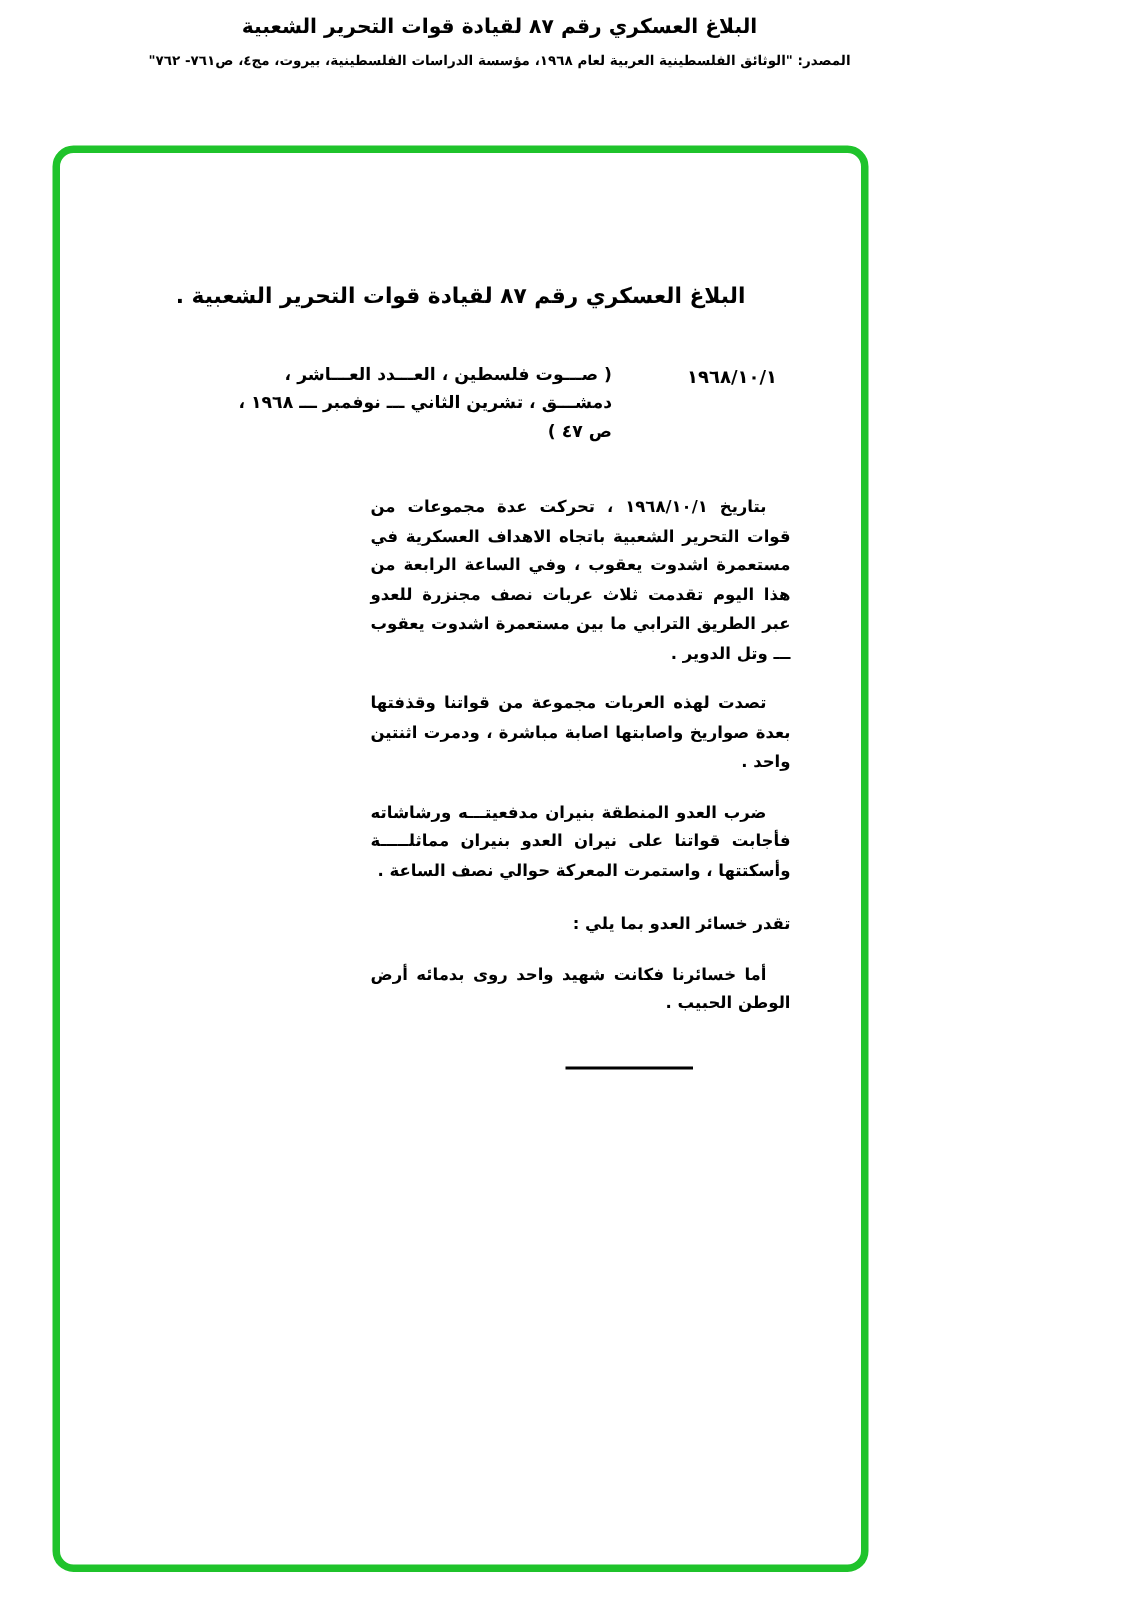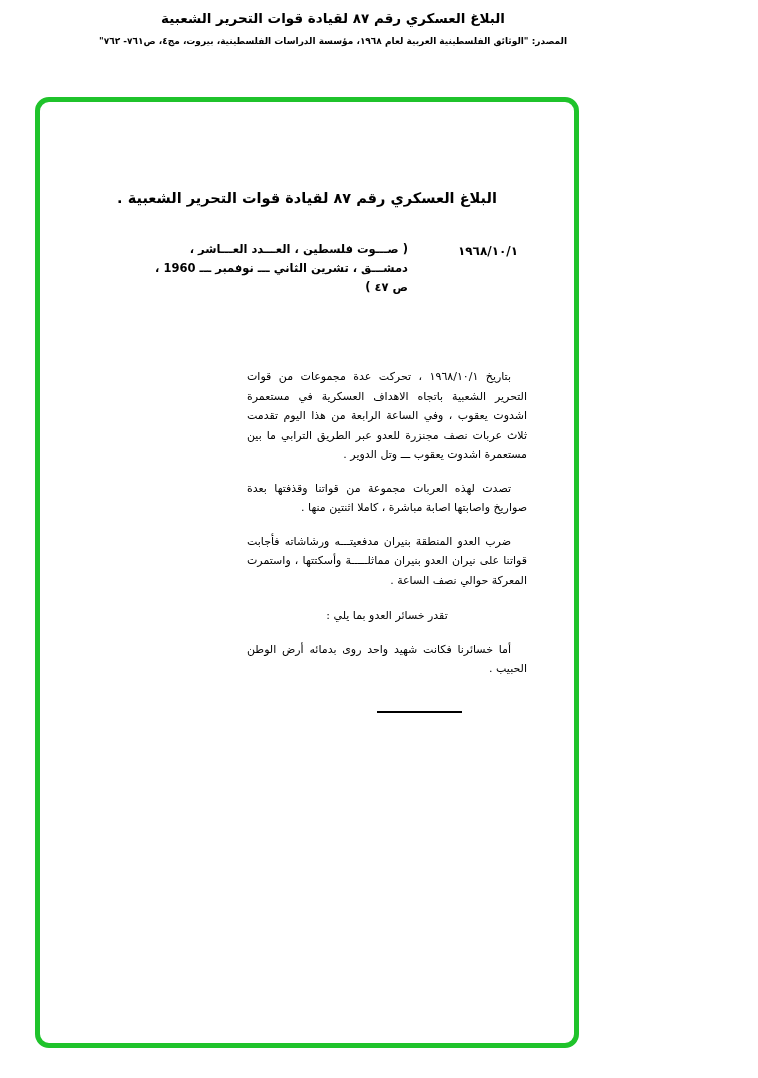--- a/index.html
+++ b/index.html
@@ -81,33 +81,32 @@
     color: #000;
   }
   .citation-block .cit-line { white-space: nowrap; }
 
   .body-col {
     position: absolute;
     top: 226px;
     left: 207px;
     width: 280px;
     font-size: 11px;
-    font-weight: normal;
+    font-weight: bold;
     line-height: 19.5px;
     direction: rtl;
     color: #000;
-    margin-top: 39px;
   }
   .para {
     text-align: justify;
     text-indent: 16px;
     margin-bottom: 14px;
   }
   .losses-heading {
-    text-align: center;
+    text-align: right;
     margin: 16px 0 14px 0;
   }
   .loss-item {
     text-align: right;
     padding-right: 4px;
     margin-bottom: 11px;
   }
   .closing { margin-top: 4px; margin-bottom: 0; }
 
   .end-rule {
@@ -130,27 +129,27 @@
   </header>
 
   <div class="doc-frame" style="border-color: rgb(31, 195, 43);">
 
     <div class="doc-title">البلاغ العسكري رقم ٨٧ لقيادة قوات التحرير الشعبية .</div>
 
     <div class="doc-date">١٩٦٨/١٠/١</div>
 
     <div class="citation-block">
       <div class="cit-line">( صـــوت فلسطين ، العـــدد العـــاشر ،</div>
-      <div class="cit-line">دمشـــق ، تشرين الثاني ـــ نوفمبر ـــ 1960 ،</div>
+      <div class="cit-line">دمشـــق ، تشرين الثاني ـــ نوفمبر ـــ ١٩٦٨ ،</div>
       <div class="cit-line">ص ٤٧ )</div>
     </div>
 
     <div class="body-col">
       <p class="para">بتاريخ ١٩٦٨/١٠/١ ، تحركت عدة مجموعات من قوات التحرير الشعبية باتجاه الاهداف العسكرية في مستعمرة اشدوت يعقوب ، وفي الساعة الرابعة من هذا اليوم تقدمت ثلاث عربات نصف مجنزرة للعدو عبر الطريق الترابي ما بين مستعمرة اشدوت يعقوب ـــ وتل الدوير .</p>
-      <p class="para">تصدت لهذه العربات مجموعة من قواتنا وقذفتها بعدة صواريخ واصابتها اصابة مباشرة ، كاملا اثنتين منها .</p>
+      <p class="para">تصدت لهذه العربات مجموعة من قواتنا وقذفتها بعدة صواريخ واصابتها اصابة مباشرة ، ودمرت اثنتين واحد .</p>
       <p class="para">ضرب العدو المنطقة بنيران مدفعيتـــه ورشاشاته فأجابت قواتنا على نيران العدو بنيران مماثلـــــة وأسكتتها ، واستمرت المعركة حوالي نصف الساعة .</p>
 
       <p class="losses-heading">تقدر خسائر العدو بما يلي :</p>
 
 
       <p class="para closing">أما خسائرنا فكانت شهيد واحد روى بدمائه أرض الوطن الحبيب .</p>
 
       <div class="end-rule"></div>
     </div>
 

